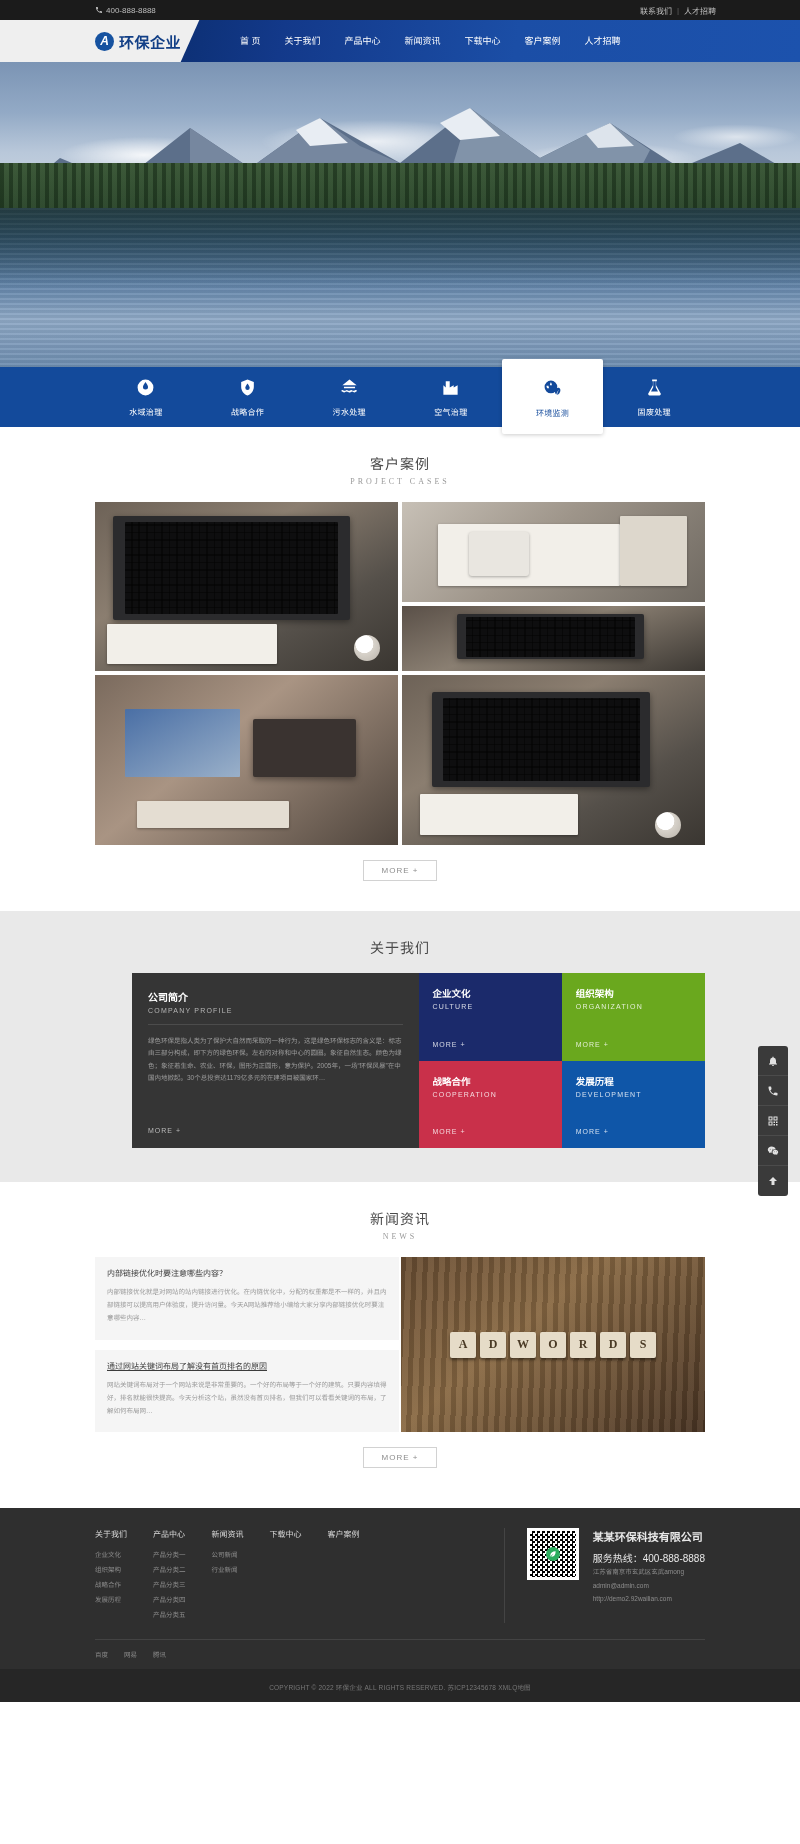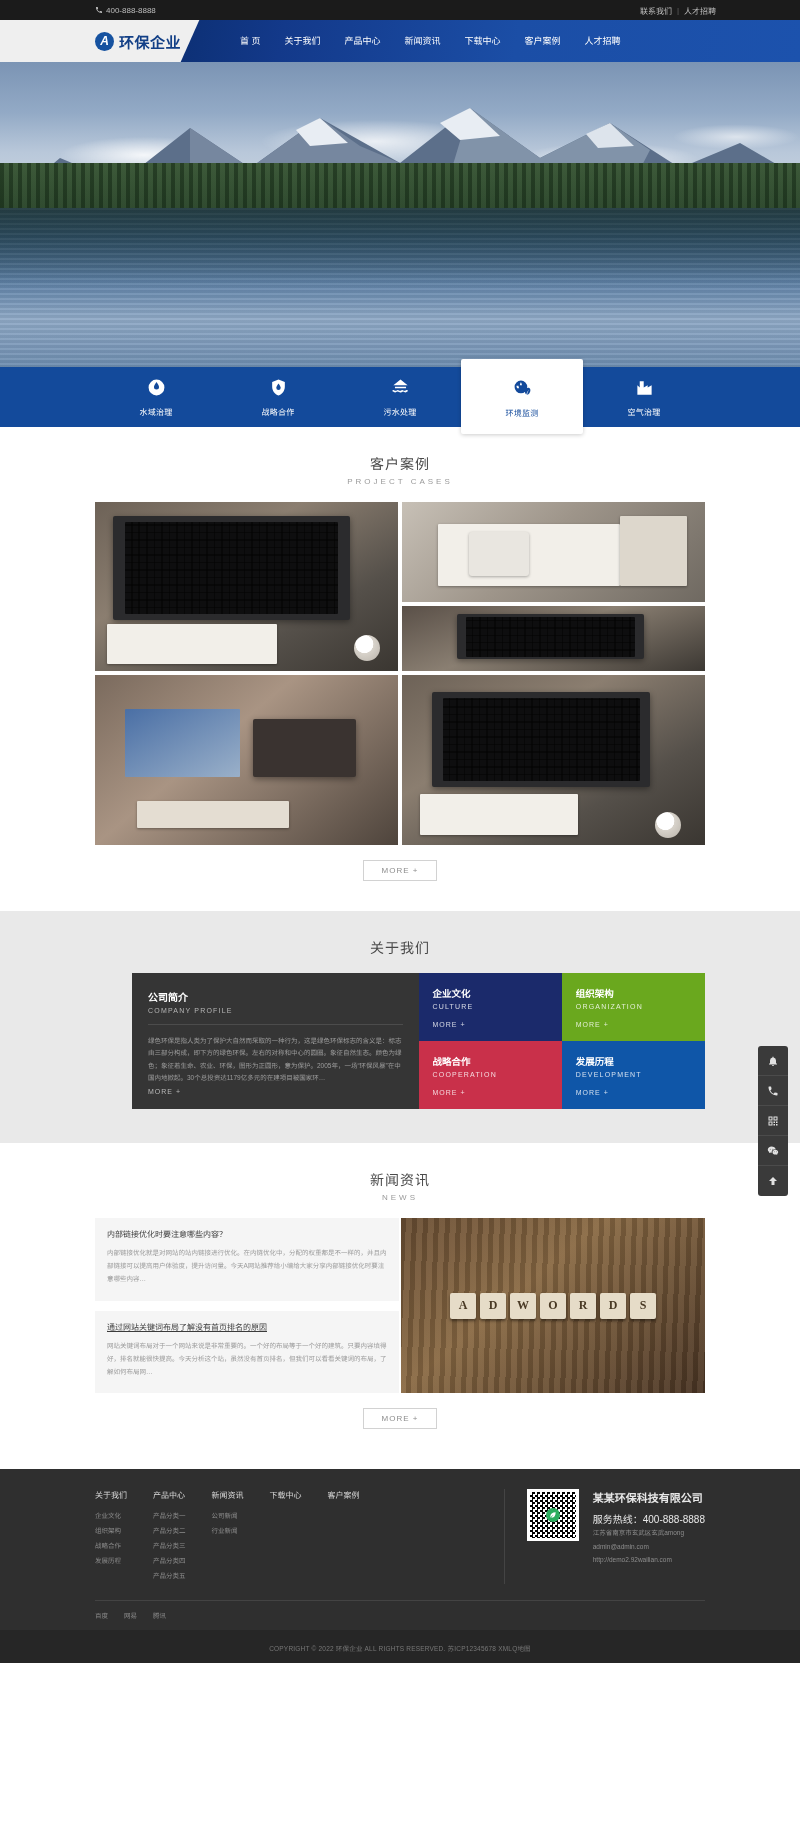--- a/index.html
+++ b/index.html
@@ -73,21 +73,21 @@
           justify-content:center; gap:9px; color:#fff; position:relative; cursor:pointer; }
   .serv svg { width:19px; height:19px; fill:#ffffff; }
   .serv span { font-size:8px; letter-spacing:.3px; }
   .serv.active { background:#fff; height:75px; margin-top:-8px; border-radius:2px;
                  box-shadow:0 1px 4px rgba(0,0,0,.2); color:#134a9b; padding-top:4px; }
   .serv.active svg { fill:#134a9b; }
 
   
   .sechead { text-align:center; padding:26px 0 16px; }
   .sechead .cn { font-size:14px; color:#4a4a4a; letter-spacing:1px; }
-  .sechead .en { font-size:8px; color:#9a9a9a; letter-spacing:3px; margin-top:4px; }
+  .sechead .en { font-size:8px; color:#9a9a9a; letter-spacing:3px; margin-top:4px;font-family:Liberation Serif, serif; }
 
   
   .cases { width:610px; margin:0 auto 0; }
   .casegrid { display:grid; grid-template-columns:1fr 1fr; grid-template-rows:100px 65px 170px;
               gap:4px; height:343px; }
   .cell { overflow:hidden; position:relative; }
   .ph { position:absolute; inset:0; }
   .ph-a { background:linear-gradient(150deg,#6d6257 0%,#8b7e70 35%,#55504a 70%,#3a3631 100%); }
   .ph-b { background:linear-gradient(135deg,#c7c0b6 0%,#9e958a 45%,#6f6961 100%); }
   .ph-c { background:linear-gradient(140deg,#7a6a5d 0%,#a99483 40%,#4e443c 100%); }
@@ -106,21 +106,21 @@
             box-shadow:0 1px 3px rgba(0,0,0,.3); }
   .screen { position:absolute; background:linear-gradient(150deg,#4a6fa5,#9ab0c9); border-radius:1px; }
 
   .morewrap { text-align:center; padding:14px 0 30px; }
   .morebtn { display:inline-block; border:1px solid #d2d2d2; color:#8d8d8d;
              font-size:8px; letter-spacing:1px; padding:5px 18px; background:#fff; cursor:pointer; }
 
   
   .about { background:#e9e9e9; padding-bottom:34px; }
   .aboutgrid { width:610px; margin:0 auto; display:grid;
-               grid-template-columns:1fr 1fr; gap:0; height:136px;padding-left:37px; }
+               grid-template-columns:1fr 1fr; gap:0; height:175px;padding-left:37px; }
   .profile { background:#353535; padding:16px 16px 0 16px; display:flex; flex-direction:column; }
   .profile .t { color:#fff; font-size:10px; font-weight:bold; }
   .profile .te { color:#b6b6b6; font-size:7px; letter-spacing:1.2px; margin-top:3px; }
   .profile .rule { height:1px; background:#4c4c4c; margin:10px 0 10px; }
   .profile p { color:#9c9c9c; font-size:6.5px; line-height:1.9; }
   .profile .more { color:#b9b9b9; font-size:7px; letter-spacing:1px; margin-top:auto; padding-bottom:14px; }
   .tiles { display:grid; grid-template-columns:1fr 1fr; grid-template-rows:1fr 1fr; }
   .tile { padding:13px 14px; display:flex; flex-direction:column; cursor:pointer; }
   .tile .t { color:#fff; font-size:9.5px; font-weight:bold; }
   .tile .te { color:rgba(255,255,255,.82); font-size:7px; letter-spacing:1.2px; margin-top:3px; }
@@ -247,31 +247,37 @@
             <path d="M12 2 4 5v6c0 5 3.4 9.5 8 11 4.6-1.5 8-6 8-11V5l-8-3zm0 5c1.6 2.3 2.8 4 2.8 5.4a2.8 2.8 0 1 1-5.6 0C9.2 11 10.4 9.3 12 7z"></path>
           </svg>
         <span>战略合作</span>
       </div>
       <div class="serv">
         <svg viewBox="0 0 24 24">
             <path d="M12 2 3 9h18L12 2zM5 11h14v2H5v-2zm-2 4c1.4 0 1.4 1.2 2.8 1.2S7.2 15 8.6 15s1.4 1.2 2.8 1.2S12.8 15 14.2 15s1.4 1.2 2.8 1.2S18.4 15 19.8 15l1.2.2v2c-1.4 0-1.4 1.2-2.8 1.2s-1.4-1.2-2.8-1.2-1.4 1.2-2.8 1.2S9.4 17 8 17s-1.4 1.2-2.8 1.2S3.8 17 2.4 17l-.4-.1V15h1z"></path>
           </svg>
         <span>污水处理</span>
       </div>
+      <div class="serv">
+        <svg viewBox="0 0 24 24">
+            <path d="M3 9v12h18V9l-5 3V9l-5 3V4H6v8L3 9z"></path>
+          </svg>
+        <span>空气治理</span>
+      </div>
       <div class="serv active">
         <svg viewBox="0 0 24 24">
             <path d="M10 2a8 8 0 1 0 0 16 8 8 0 0 0 0-16zm0 2.2c.9 1.4 1.3 2.9 1.3 3.8H8.7c0-.9.4-2.4 1.3-3.8zM4.4 8.4h2.5c.1 1.1.4 2.3.9 3.3H5.3a5.8 5.8 0 0 1-.9-3.3zm17.3 4.1c-1.5-2.8-5-1.3-6.2 1-1.2 2.3.1 5.6 1.6 6.1 0-2.6 1.6-4.9 3.3-5.8-1.4 1.4-2.6 3.6-2.4 6.2 1.7-.4 4.9-3.7 3.7-7.5z"></path>
           </svg>
         <span>环境监测</span>
       </div>
       <div class="serv">
         <svg viewBox="0 0 24 24">
-            <path d="M3 9v12h18V9l-5 3V9l-5 3V4H6v8L3 9z"></path>
-          </svg>
-        <span>空气治理</span>
+            <path d="M9 2h6v2h-1v5.2l5.3 9.3A2 2 0 0 1 17.6 22H6.4a2 2 0 0 1-1.7-3.5L10 9.2V4H9V2zm1.4 9.8L7.6 17h8.8l-2.8-5.2V4h-3.2v7.8z"></path>
+          </svg>
+        <span>固废处理</span>
       </div>
     </div>
   </div>
 
   <div class="sechead">
     <div class="cn">客户案例</div>
     <div class="en">PROJECT CASES</div>
   </div>
   <div class="cases">
     <div class="casegrid">

